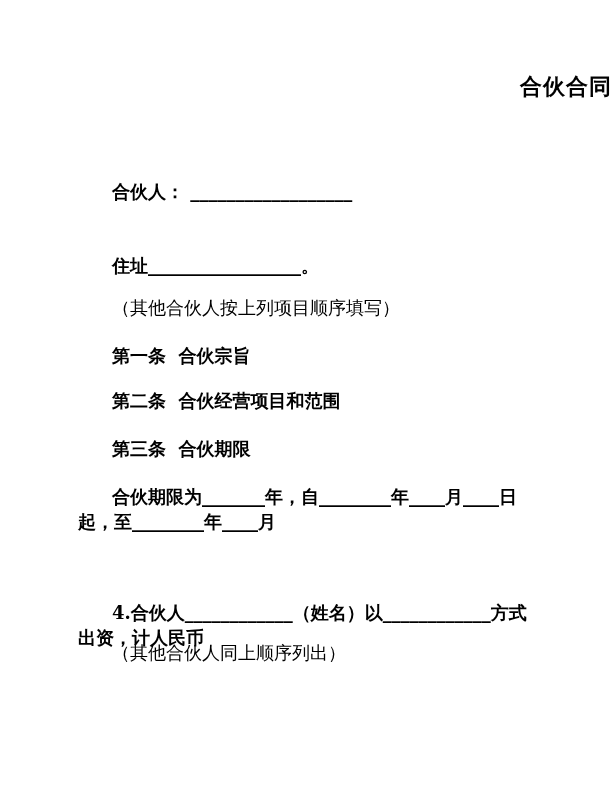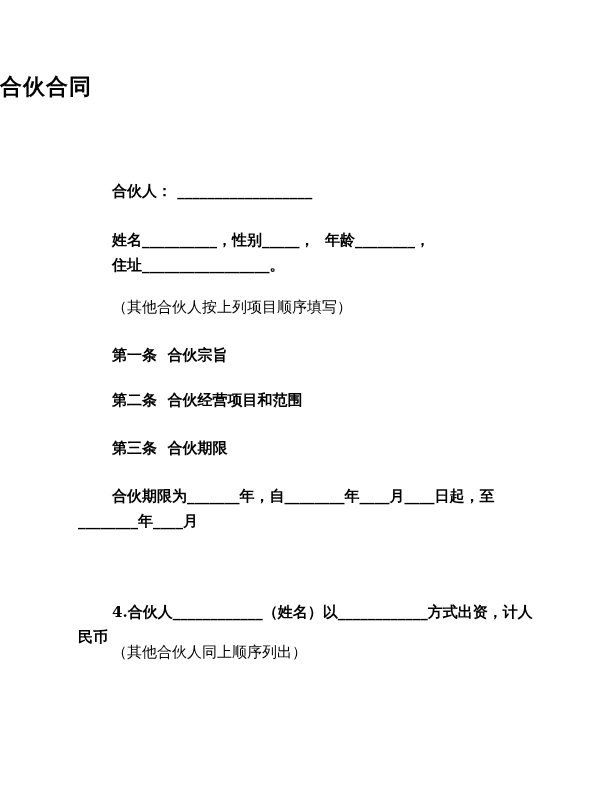--- a/index.html
+++ b/index.html
@@ -14,52 +14,51 @@
     background: #ffffff;
     overflow: hidden;
     color: #000000;
   }
   .doc-title {
     position: absolute;
     top: 72px;
     left: 0;
     right: 0;
     margin: 0;
-    text-align: left;
+    text-align: right;
     font-family: "DejaVu Sans", "Liberation Sans", sans-serif;
     font-size: 22px;
     line-height: 30px;
     font-weight: 700;
     letter-spacing: 1px;
     color: #000000;
   }
   .line {
     position: absolute;
     left: 78px;
     right: 78px;
     font-family: "DejaVu Serif", "Liberation Serif", serif;
-    font-size: 15px;
+    font-size: 18px;
     line-height: 25px;
     color: #000000;
     white-space: pre-wrap;
     font-weight: 700;
   }
   .indent { text-indent: 34px; }
   .note { font-weight: 400; }
 </style>
 </head>
 <body>
 
 <div class="page">
 
   <h1 class="doc-title">合伙合同</h1>
 
   <div class="line indent" style="top:179px">合伙人： __________________</div>
 
-  <div class="line indent" style="top:228px">姓名__________，性别_____，  年龄________，</div>
 
   <div class="line indent note" style="top:295px">（其他合伙人按上列项目顺序填写）</div>
 
   <div class="line indent" style="top:253px">住址_________________。</div>
 
   <div class="line indent" style="top:388px">第二条  合伙经营项目和范围</div>
 
   <div class="line indent" style="top:343px">第一条  合伙宗旨</div>
 
   <div class="line indent" style="top:436px">第三条  合伙期限</div>

